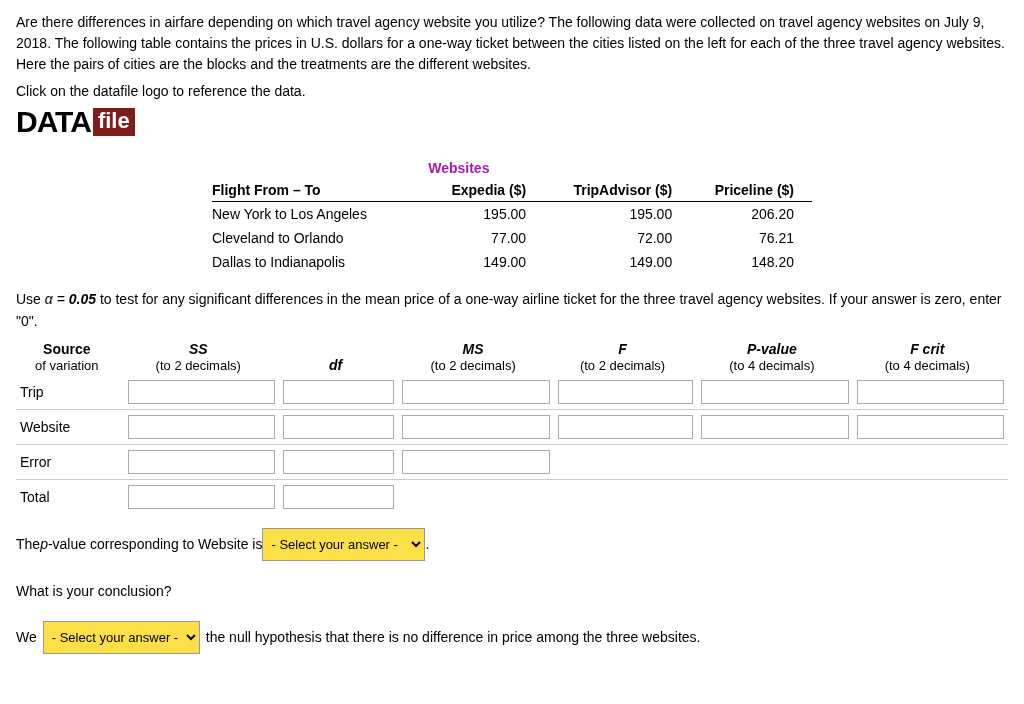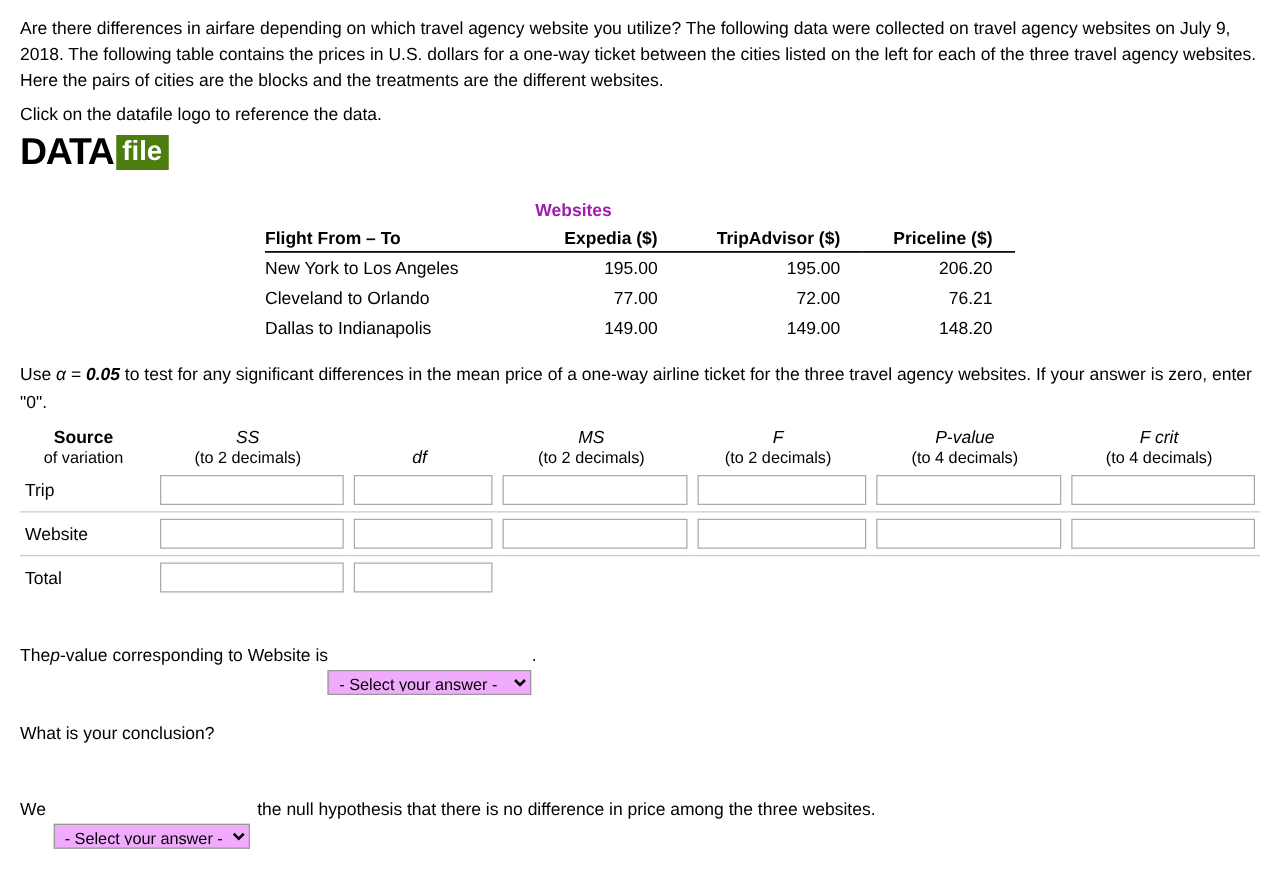--- a/index.html
+++ b/index.html
@@ -25,21 +25,21 @@
       margin-bottom: 18px;
       cursor: pointer;
     }
     .data-logo-data {
       font-size: 30px;
       font-weight: bold;
       color: #000;
       letter-spacing: -1px;
     }
     .data-logo-file {
-      background: #4d7c0f;
+      background: #7f1d1d;
       color: #fff;
       font-size: 22px;
       font-weight: bold;
       padding: 0 5px 2px 5px;
       margin-left: 2px;
     }
     .table-container {
       display: flex;
       justify-content: center;
       margin-bottom: 14px;
@@ -128,41 +128,40 @@
     }
     .pvalue-line {
       margin: 8px 0 10px 0;
       font-size: 14px;
       display: flex;
       align-items: center;
       gap: 0;
     }
     .select-dropdown {
       border: 1px solid #999;
-      background: #f0abfc;
+      background: #fde047;
       font-size: 13px;
       padding: 2px 4px;
-      height: 20px;
+      height: 33px;
       cursor: pointer;
-      margin-top: 43px;
     }
     .conclusion-text {
       margin: 22px 0;
       font-size: 14px;
     }
     .we-line {
       font-size: 14px;
       display: flex;
       align-items: center;
       gap: 6px;
     }
     .header-row-top th {
       border-bottom: 1px solid #000;
     }
-    .bold-italic { font-weight: normal; font-style: italic; }
+    .bold-italic { font-weight: bold; font-style: italic; }
   </style>
 </head>
 <body>
 
 
 
 
 <p class="intro-text">Are there differences in airfare depending on which travel agency website you utilize? The following data were collected on travel agency websites on July 9, 2018. The following table contains the prices in U.S. dollars for a one-way ticket between the cities listed on the left for each of the three travel agency websites. Here the pairs of cities are the blocks and the treatments are the different websites.</p>
 
 <p class="click-text">Click on the datafile logo to reference the data.</p>
@@ -296,20 +295,35 @@
             <input type="text" class="input-box" style="">
           </td>
           <td>
             <input type="text" class="input-box" style="">
           </td>
           <td>
             <input type="text" class="input-box" style="">
           </td>
         </tr>
         <tr class="row-divider">
+          <td class="label-cell">Error</td>
+          <td>
+            <input type="text" class="input-box" style="">
+          </td>
+          <td>
+            <input type="text" class="input-box" style="">
+          </td>
+          <td>
+            <input type="text" class="input-box" style="">
+          </td>
+          <td></td>
+          <td></td>
+          <td></td>
+        </tr>
+        <tr class="row-divider">
           <td class="label-cell">Total</td>
           <td>
             <input type="text" class="input-box" style="">
           </td>
           <td>
             <input type="text" class="input-box" style="">
           </td>
           <td></td>
           <td></td>
           <td></td>

